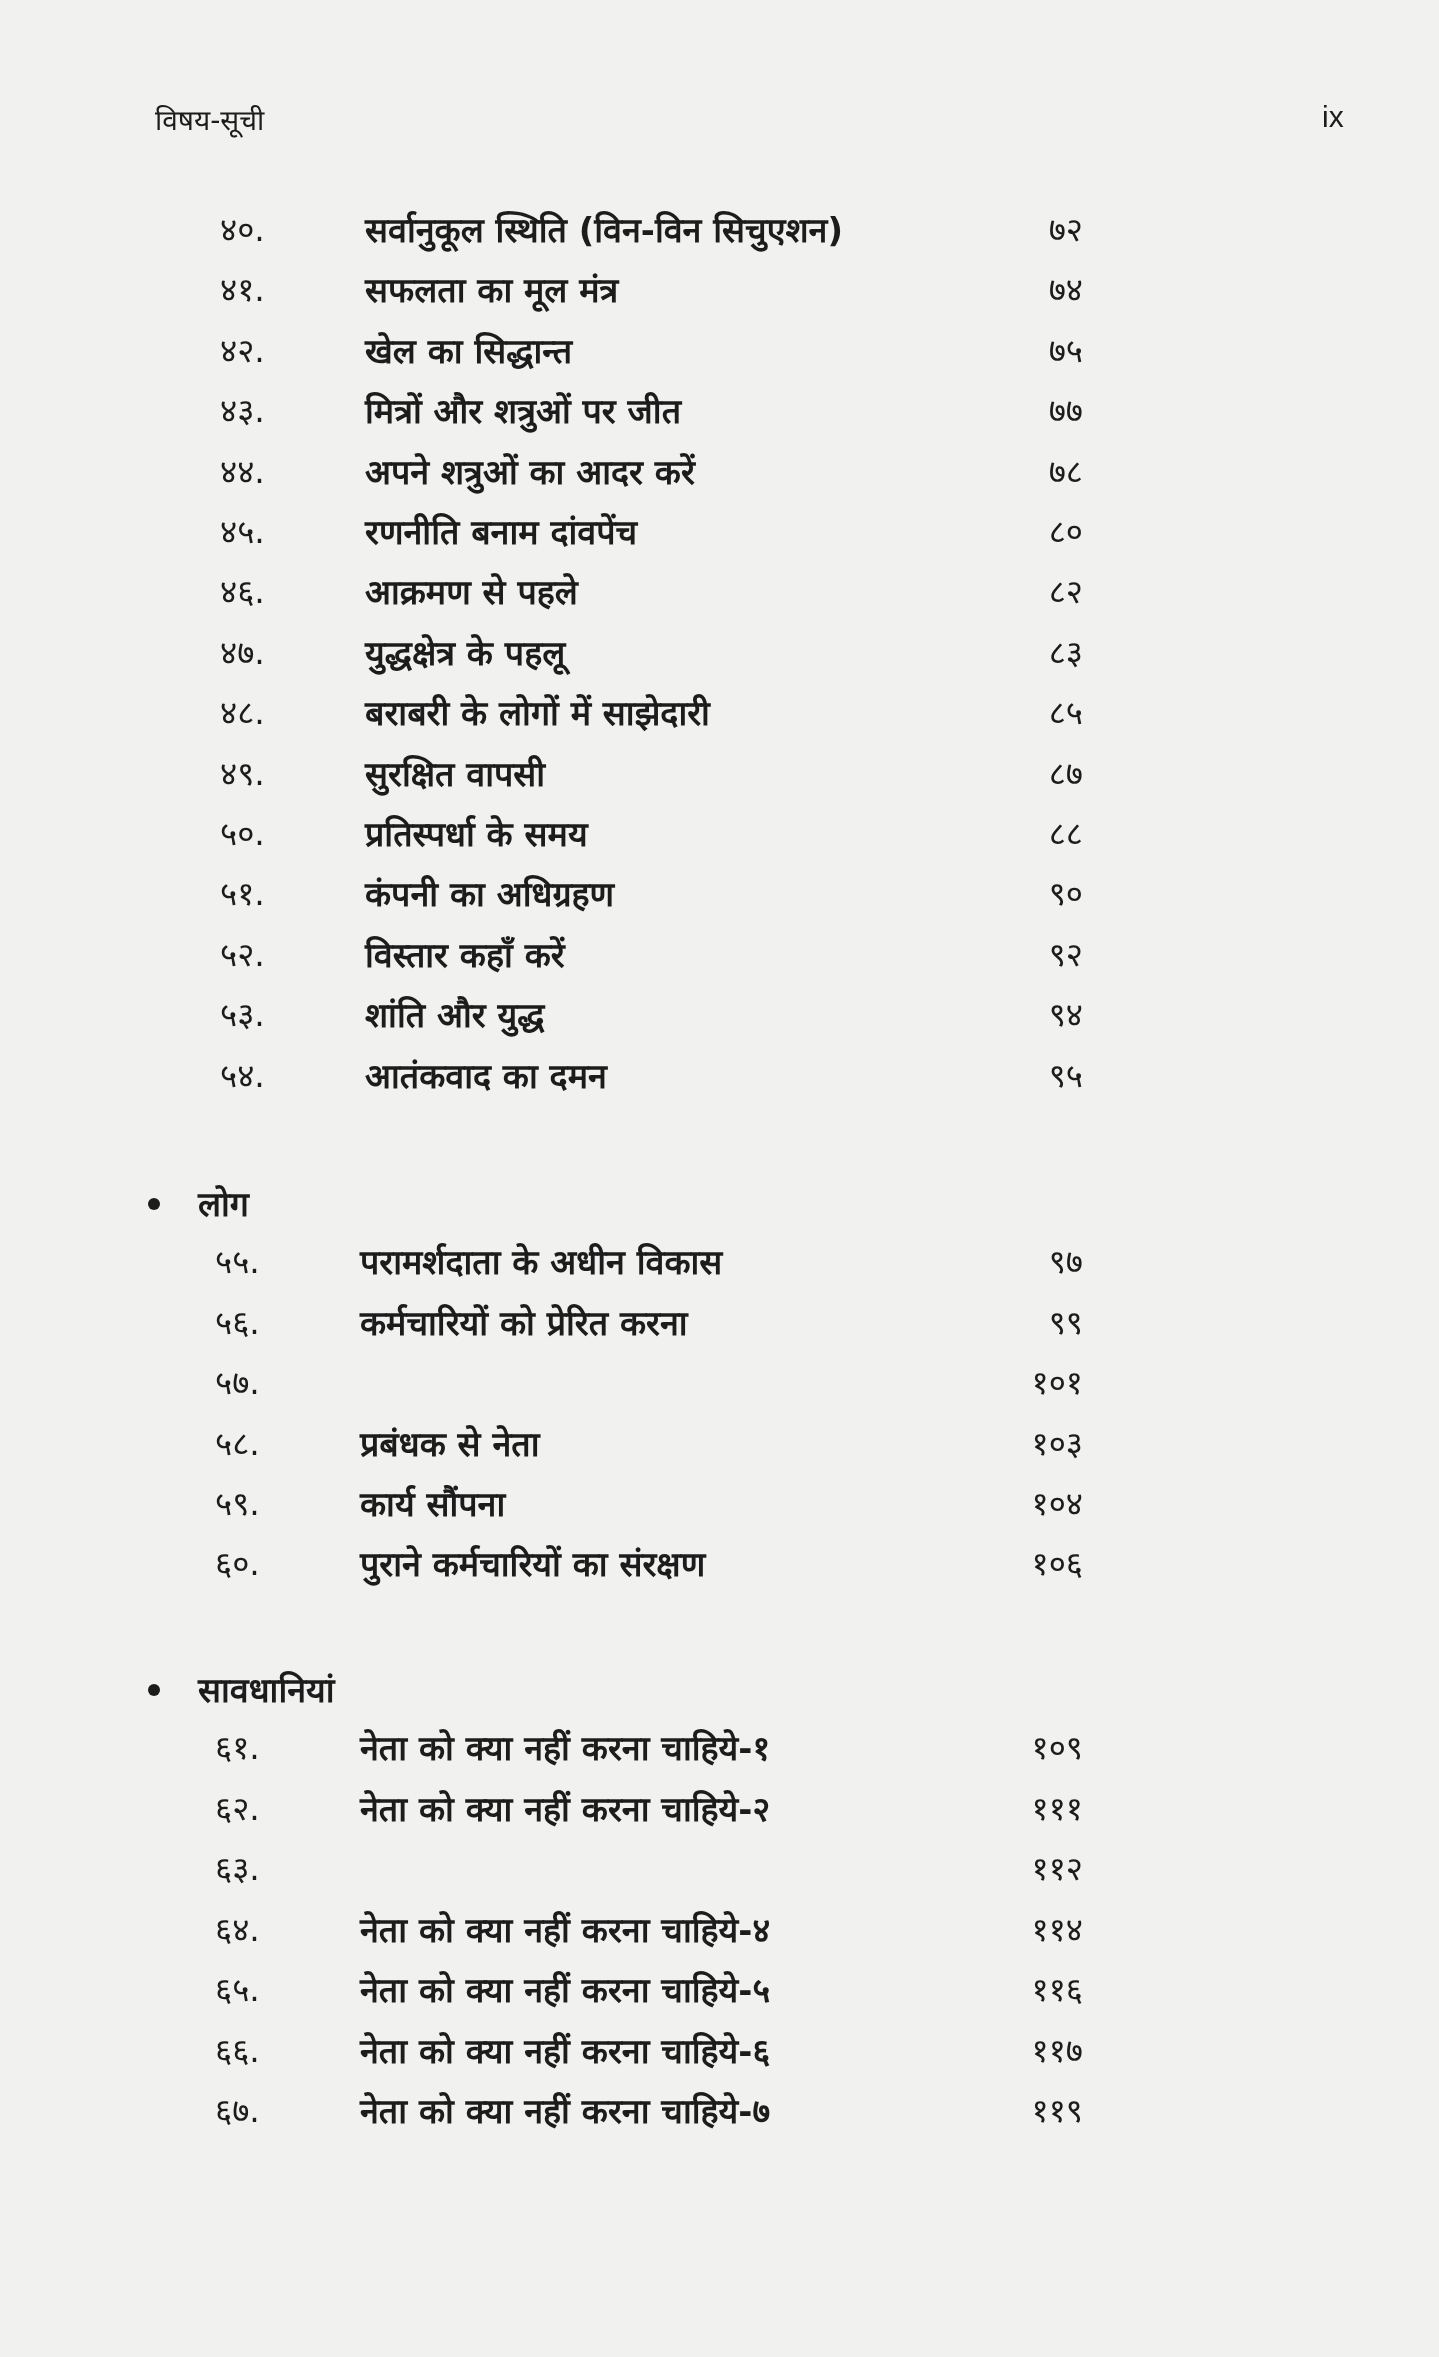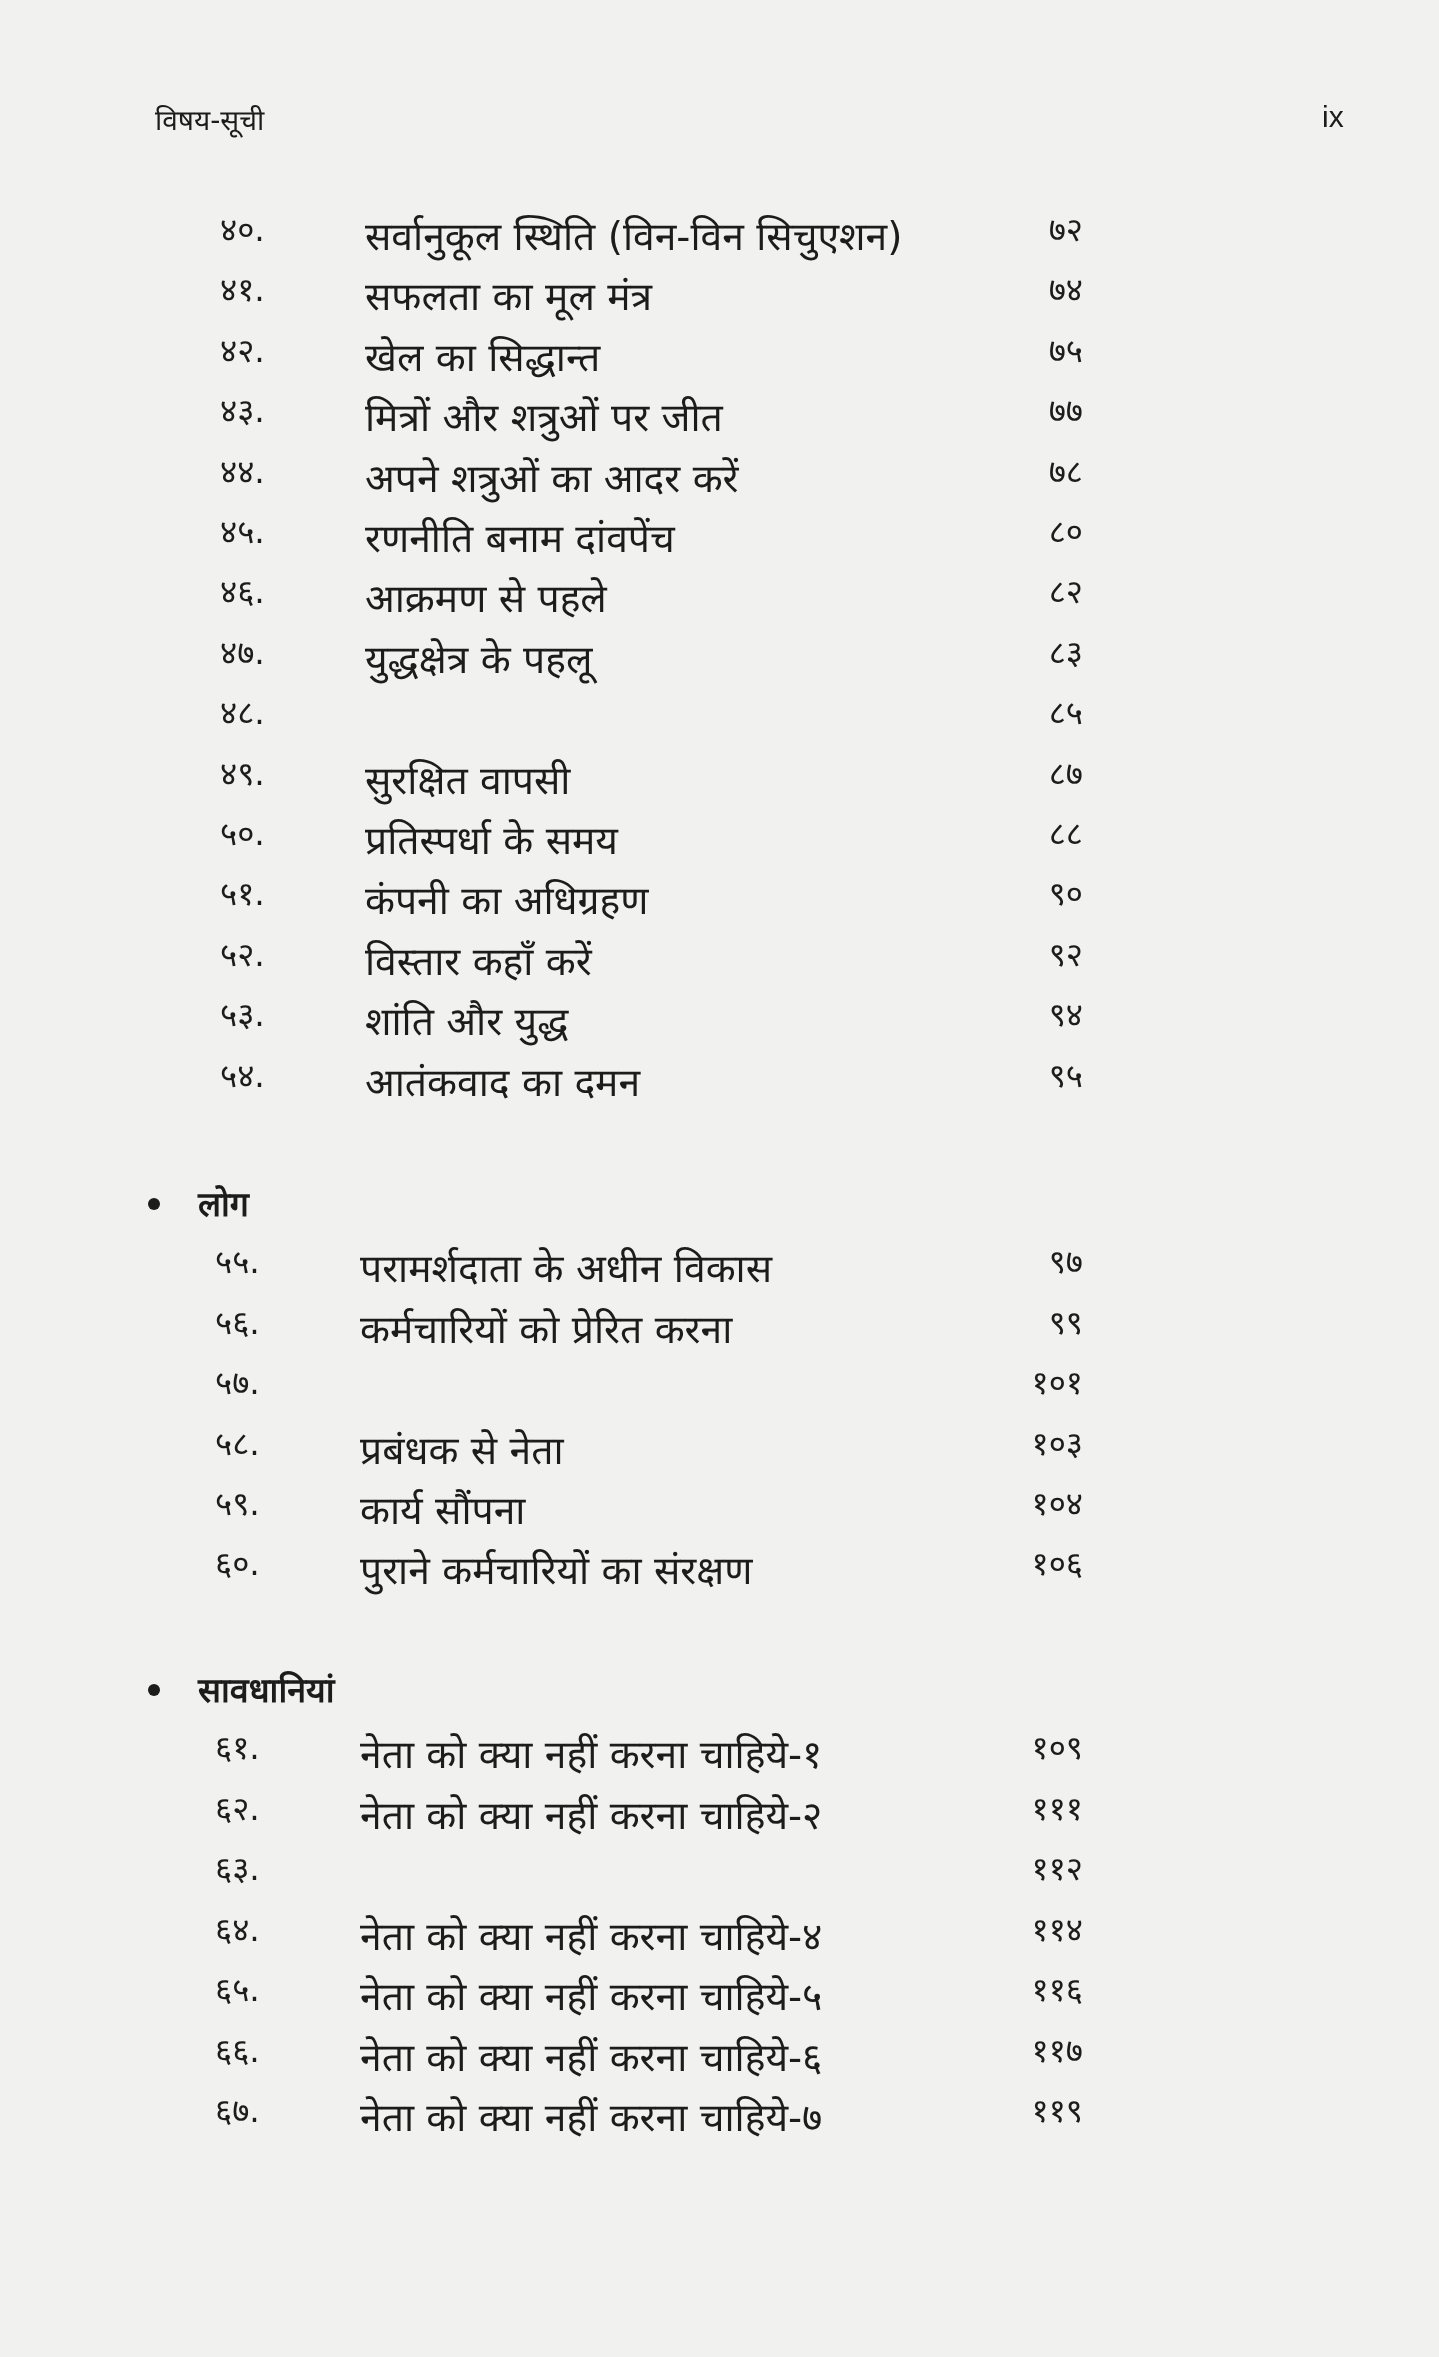--- a/index.html
+++ b/index.html
@@ -6,21 +6,21 @@
   body {
     width:1439px; height:2357px; position:relative; overflow:hidden;
     background:#f1f2ef;
     font-family:"DejaVu Sans", sans-serif;
     color:#1c1c1c;
   }
   .page-header-title { position:absolute; left:143px; top:100px; font-size:28px;margin-left:12px; }
   .page-number-label { position:absolute; left:1322px; top:100px; font-size:30px; font-family:"Liberation Sans", sans-serif; }
   .toc-row { position:absolute; left:0; width:1219px; height:52px; }
   .toc-row .num { position:absolute; left:220px; top:0; font-size:33px; line-height:52px; }
-  .toc-row .title { position:absolute; left:365px; top:7px; font-size:39px; line-height:52px; white-space:nowrap; }
+  .toc-row .title { position:absolute; left:365px; top:0; font-size:34px; line-height:52px; white-space:nowrap;font-weight:bold; }
   .toc-row .page { position:absolute; right:136px; top:0; font-size:33px; line-height:52px; text-align:right; }
   .section-heading { position:absolute; left:148px; height:52px; font-size:34px; line-height:52px; font-weight:bold; }
   .section-heading .bullet { display:inline-block; width:12px; height:12px; border-radius:50%; background:#1c1c1c; margin-right:38px; vertical-align:middle; position:relative; top:-3px; }
   .sec2-row .num { left:215px; }
   .sec2-row .title { left:360px; }
   .sec3-row .num { left:215px; }
   .sec3-row .title { left:360px; }
 </style>
 </head>
 <body>
@@ -66,20 +66,21 @@
       <span class="title">आक्रमण से पहले</span>
       <span class="page">८२</span>
     </div>
   <div class="toc-row" style="top:627px">
       <span class="num">४७.</span>
       <span class="title">युद्धक्षेत्र के पहलू</span>
       <span class="page">८३</span>
     </div>
   <div class="toc-row" style="top:687px">
       <span class="num">४८.</span>
+      <span class="title">बराबरी के लोगों में साझेदारी</span>
       <span class="page">८५</span>
     </div>
   <div class="toc-row" style="top:748px">
       <span class="num">४९.</span>
       <span class="title">सुरक्षित वापसी</span>
       <span class="page">८७</span>
     </div>
   <div class="toc-row" style="top:808px">
       <span class="num">५०.</span>
       <span class="title">प्रतिस्पर्धा के समय</span>

